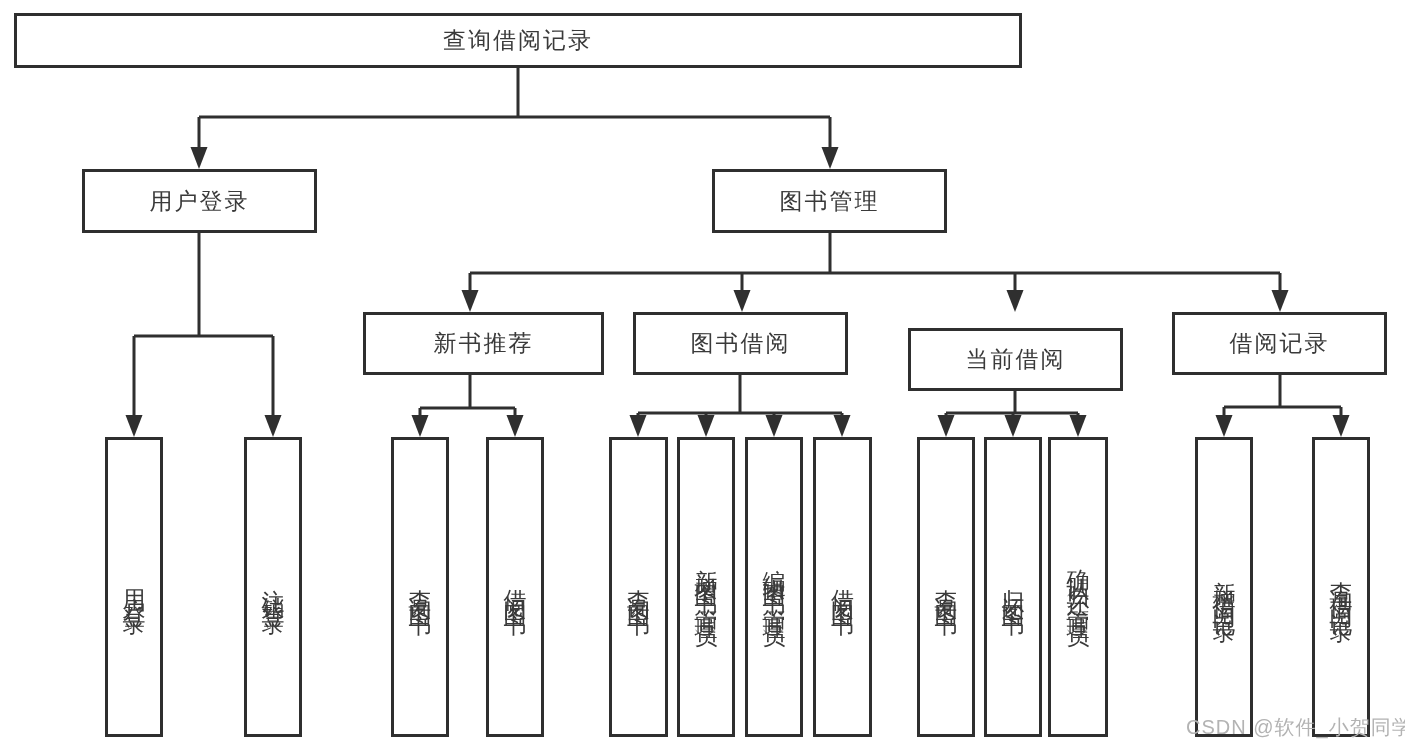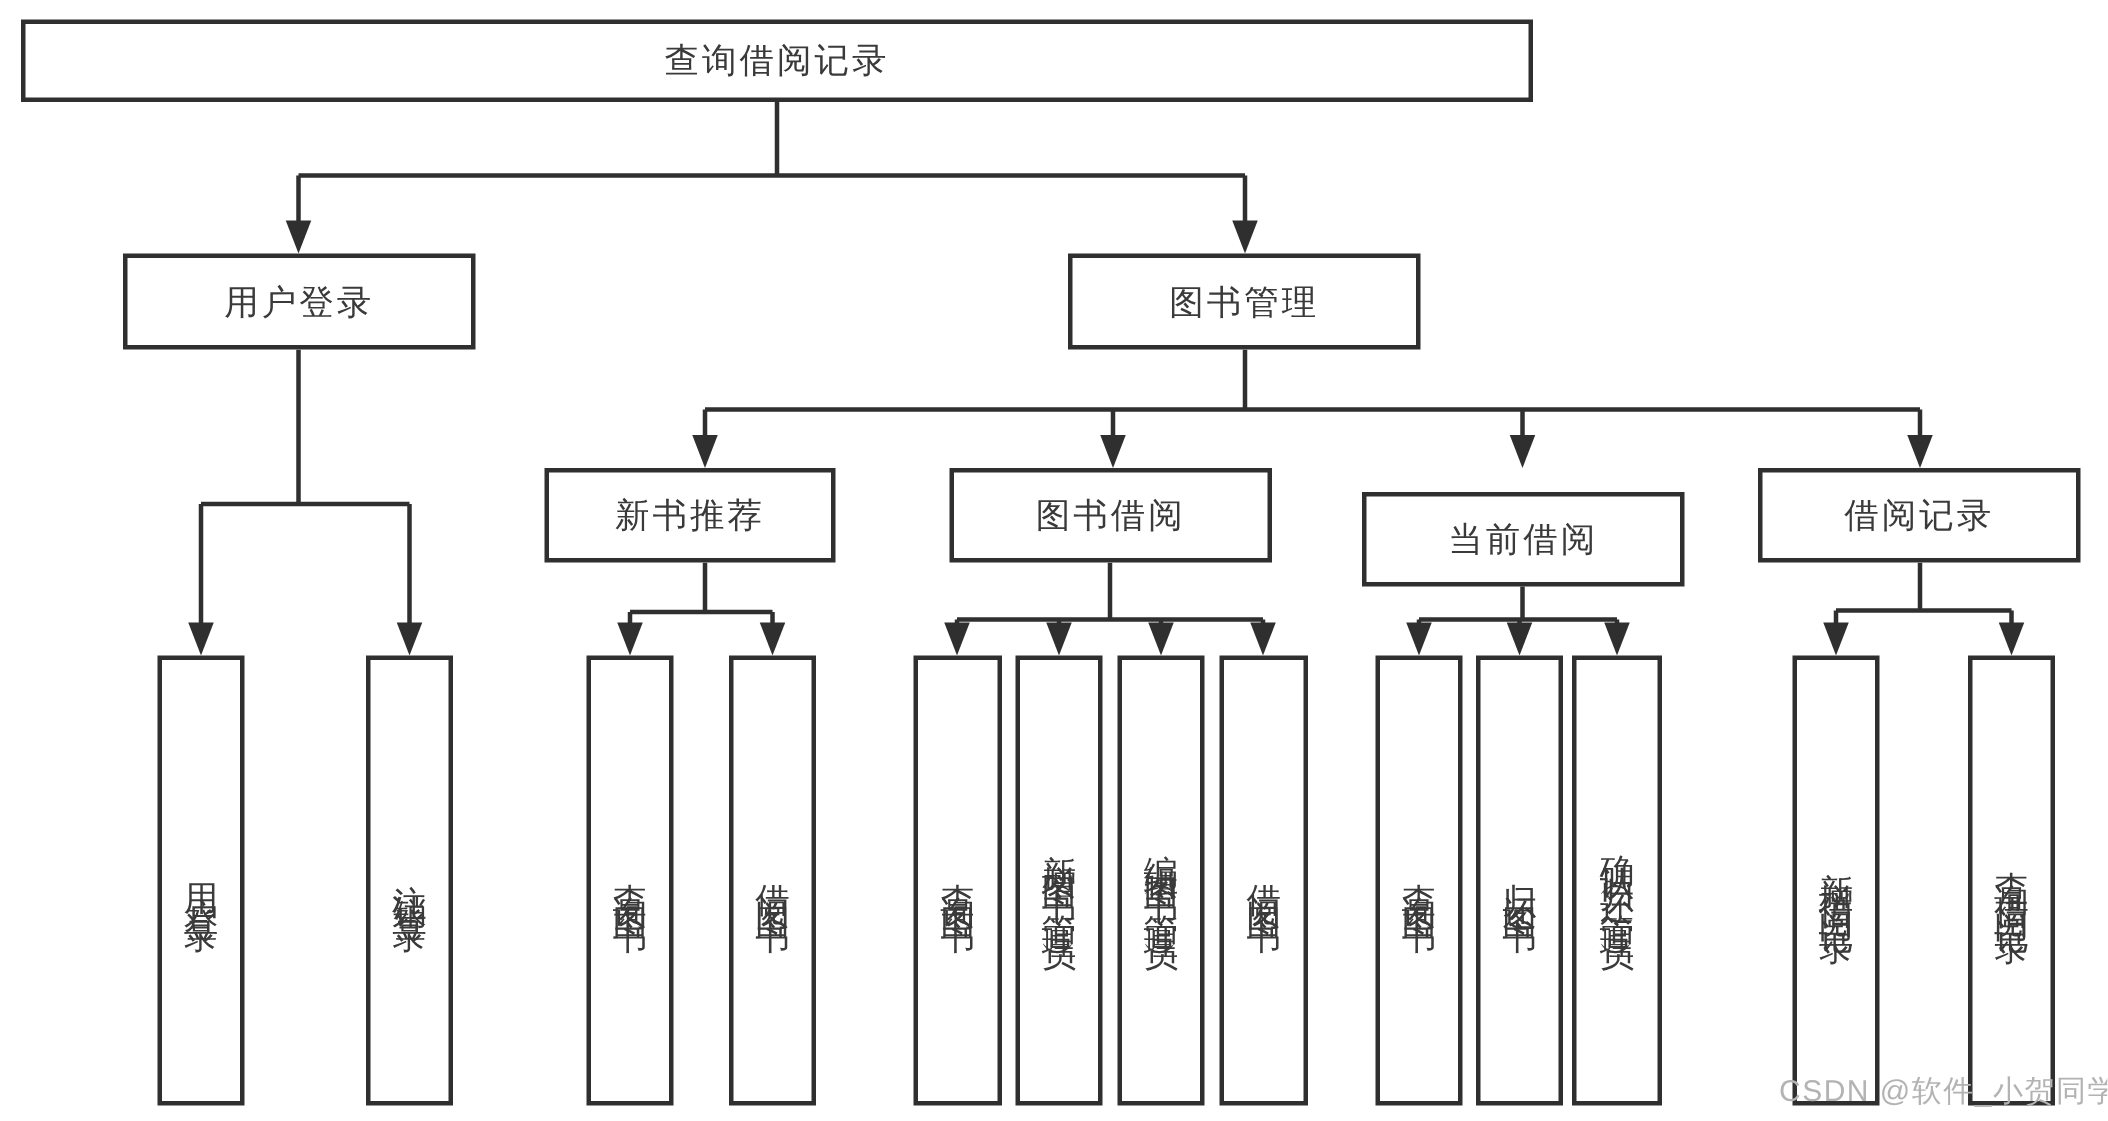--- a/index.html
+++ b/index.html
@@ -96,21 +96,21 @@
       <polygon points="1215.5,415 1232.5,415 1224,437"></polygon>
       <polygon points="1332.5,415 1349.5,415 1341,437"></polygon>
     </g>
   </svg>
 
   <div class="box" style="left:14px; top:13px; width:1008px; height:55px;">查询借阅记录</div>
 
   <div class="box" style="left:82px; top:169px; width:235px; height:64px;">用户登录</div>
   <div class="box" style="left:712px; top:169px; width:235px; height:64px;font-family:Liberation Mono, monospace;">图书管理</div>
 
-  <div class="box" style="left:363px; top:312px; width:194px; height:63px;">新书推荐</div>
+  <div class="box" style="left:363px; top:312px; width:241px; height:63px;">新书推荐</div>
   <div class="box" style="left:633px; top:312px; width:215px; height:63px;">图书借阅</div>
   <div class="box" style="left:908px; top:328px; width:215px; height:63px;">当前借阅</div>
   <div class="box" style="left:1172px; top:312px; width:215px; height:63px;">借阅记录</div>
 
   <div class="box v" style="left:105px; top:437px; width:58px; height:300px;">用户登录</div>
   <div class="box v" style="left:244px; top:437px; width:58px; height:300px;">注销登录</div>
 
   <div class="box v" style="left:391px; top:437px; width:58px; height:300px;">查询图书</div>
   <div class="box v" style="left:486px; top:437px; width:58px; height:300px;">借阅图书</div>
 

